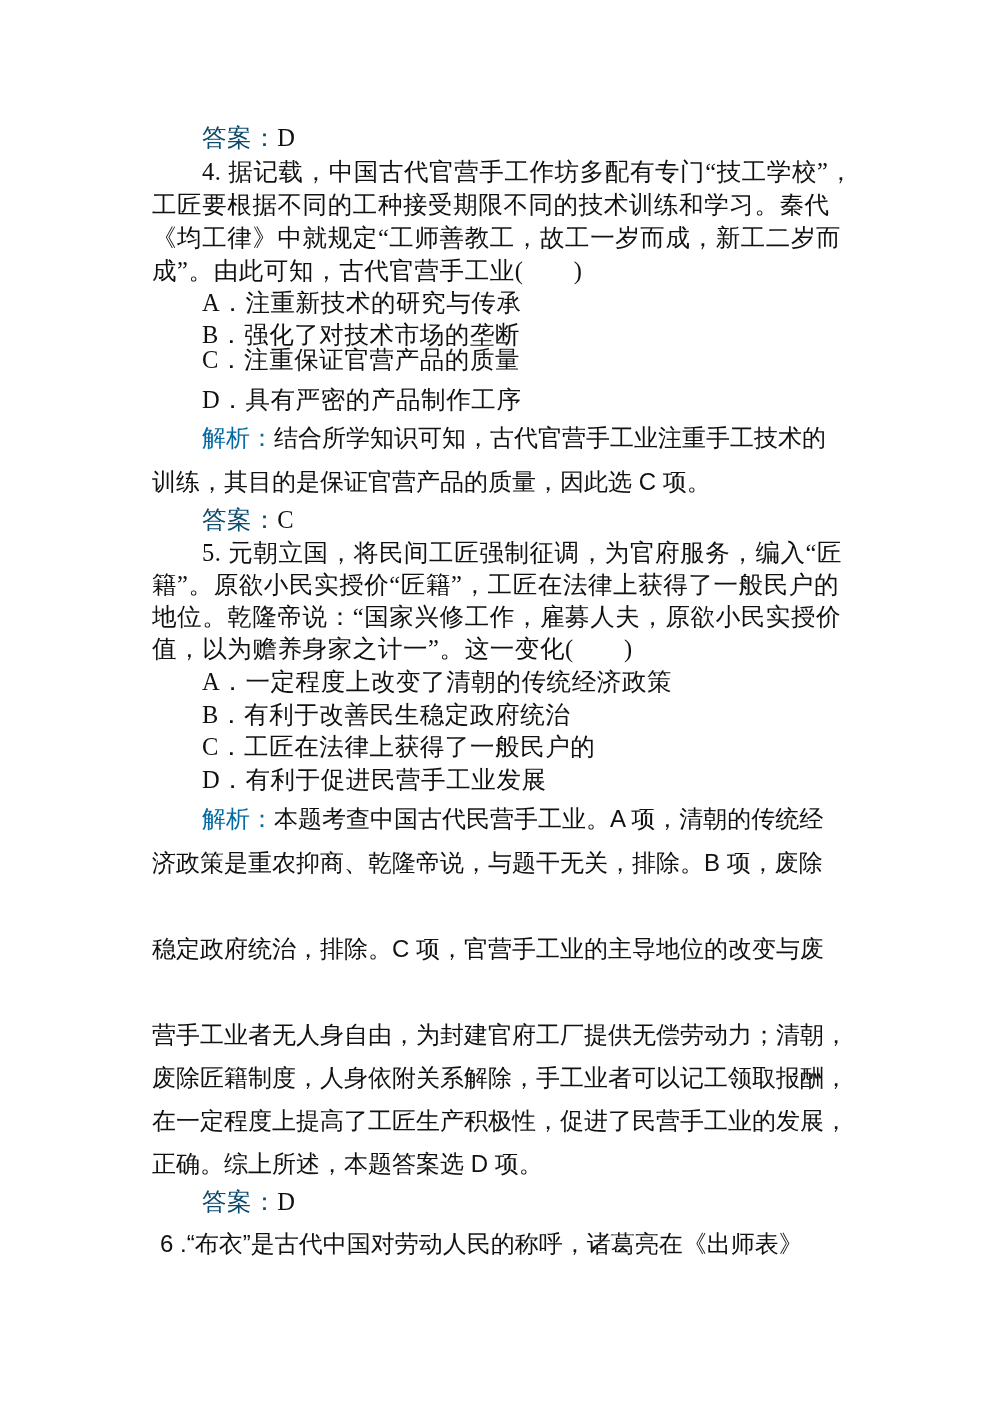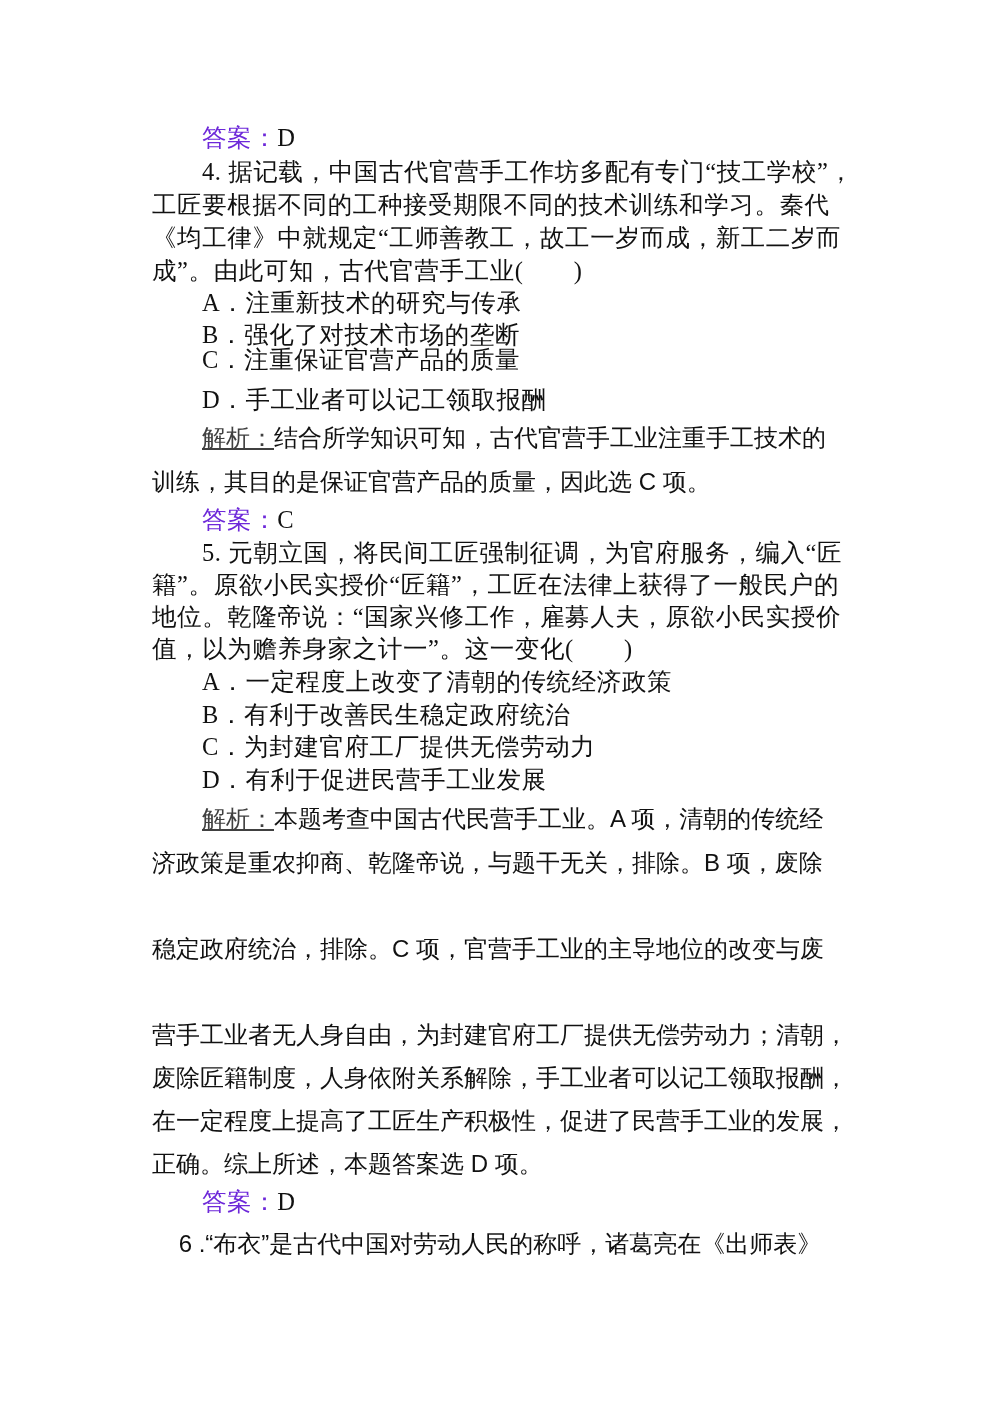--- a/index.html
+++ b/index.html
@@ -4,56 +4,56 @@
 <style>
   html, body { margin: 0; padding: 0; background: #ffffff; }
   body { width: 1000px; height: 1414px; position: relative; overflow: hidden;
          font-family: "Liberation Serif", "DejaVu Serif", serif; color: #111; }
   .page { position: absolute; left: 0; top: 0; width: 1000px; height: 1414px; }
   .line { position: absolute; left: 152px; width: 712px; font-size: 24.5px; line-height: 32px;
           white-space: nowrap; letter-spacing: 0.6px; }
   .indent { left: 202px; }
   .opt { left: 202px; }
   .sans { font-family: "Liberation Sans", "DejaVu Sans", sans-serif; letter-spacing: 0px; font-size: 24px; }
-  .lbl-ans { color: #6d28d9; font-family: Liberation Serif, serif; }
-  .lbl-exp { color: #404040; font-family: "Liberation Sans", "DejaVu Sans", sans-serif; text-decoration: underline; }
-  .q6 { left: 144px; text-align: center; }
+  .lbl-ans { color: #0c4a6e; font-family: Liberation Serif, serif; }
+  .lbl-exp { color: #0369a1; font-family: "Liberation Sans", "DejaVu Sans", sans-serif; }
+  .q6 { left: 160px; }
 </style>
 </head>
 <body>
 
 <div class="page">
 
   <div class="line indent" style="top:122px">
     <span class="lbl-ans">答案：</span><span>D</span>
   </div>
 
   <div class="line indent" style="top:156px">4. 据记载，中国古代官营手工作坊多配有专门“技工学校”，</div>
   <div class="line" style="top:189px">工匠要根据不同的工种接受期限不同的技术训练和学习。秦代</div>
   <div class="line" style="top:222px">《均工律》中就规定“工师善教工，故工一岁而成，新工二岁而</div>
   <div class="line" style="top:255px">成”。由此可知，古代官营手工业(　　)</div>
   <div class="line opt" style="top:287px">A．注重新技术的研究与传承</div>
   <div class="line opt" style="top:319px">B．强化了对技术市场的垄断</div>
   <div class="line opt" style="top:344px">C．注重保证官营产品的质量</div>
-  <div class="line opt" style="top:384px">D．手工业者可以记工领取报酬</div>
+  <div class="line opt" style="top:384px">D．具有严密的产品制作工序</div>
   <div class="line indent sans" style="top:422px">
     <span class="lbl-exp">解析：</span><span>结合所学知识可知，古代官营手工业注重手工技术的</span>
   </div>
   <div class="line sans" style="top:466px">训练，其目的是保证官营产品的质量，因此选 C 项。</div>
   <div class="line indent" style="top:504px">
     <span class="lbl-ans">答案：</span><span>C</span>
   </div>
 
   <div class="line indent" style="top:537px">5. 元朝立国，将民间工匠强制征调，为官府服务，编入“匠</div>
   <div class="line" style="top:569px">籍”。原欲小民实授价“匠籍”，工匠在法律上获得了一般民户的</div>
   <div class="line" style="top:601px">地位。乾隆帝说：“国家兴修工作，雇募人夫，原欲小民实授价</div>
   <div class="line" style="top:633px">值，以为赡养身家之计一”。这一变化(　　)</div>
   <div class="line opt" style="top:666px">A．一定程度上改变了清朝的传统经济政策</div>
   <div class="line opt" style="top:699px">B．有利于改善民生稳定政府统治</div>
-  <div class="line opt" style="top:731px">C．为封建官府工厂提供无偿劳动力</div>
+  <div class="line opt" style="top:731px">C．工匠在法律上获得了一般民户的</div>
   <div class="line opt" style="top:764px">D．有利于促进民营手工业发展</div>
   <div class="line indent sans" style="top:803px">
     <span class="lbl-exp">解析：</span><span>本题考查中国古代民营手工业。A 项，清朝的传统经</span>
   </div>
   <div class="line sans" style="top:847px">济政策是重农抑商、乾隆帝说，与题干无关，排除。B 项，废除</div>
   <div class="line sans" style="top:933px">稳定政府统治，排除。C 项，官营手工业的主导地位的改变与废</div>
   <div class="line sans" style="top:1019px">营手工业者无人身自由，为封建官府工厂提供无偿劳动力；清朝，</div>
   <div class="line sans" style="top:1062px">废除匠籍制度，人身依附关系解除，手工业者可以记工领取报酬，</div>
   <div class="line sans" style="top:1105px">在一定程度上提高了工匠生产积极性，促进了民营手工业的发展，</div>
   <div class="line sans" style="top:1148px">正确。综上所述，本题答案选 D 项。</div>

